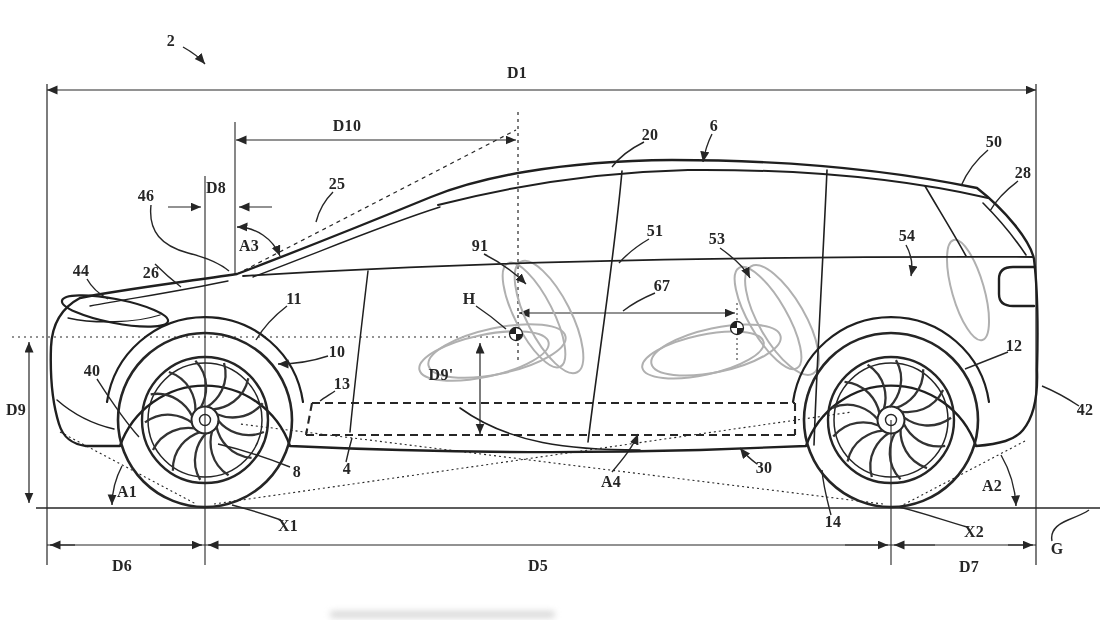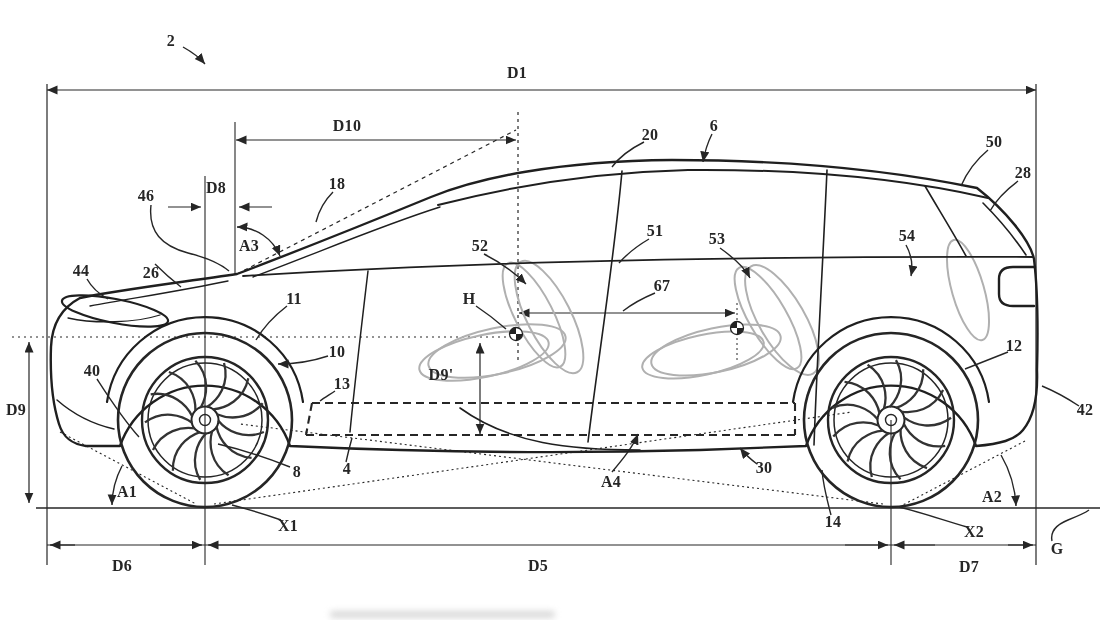--- a/index.html
+++ b/index.html
@@ -188,49 +188,49 @@
       <path d="M1052,541 C1050,531 1058,524 1068,520 C1078,516 1085,513 1089,510"></path>
     </g>
   </svg>
 
   <span class="lb" style="left:171px;top:41px">2</span>
   <span class="lb" style="left:517px;top:73px">D1</span>
   <span class="lb" style="left:347px;top:126px">D10</span>
   <span class="lb" style="left:216px;top:188px">D8</span>
   <span class="lb" style="left:146px;top:196px">46</span>
   <span class="lb" style="left:249px;top:246px">A3</span>
-  <span class="lb" style="left:337px;top:184px">18</span>
+  <span class="lb" style="left:337px;top:184px">25</span>
   <span class="lb" style="left:650px;top:135px">20</span>
   <span class="lb" style="left:714px;top:126px">6</span>
   <span class="lb" style="left:994px;top:142px">50</span>
   <span class="lb" style="left:1023px;top:173px">28</span>
   <span class="lb" style="left:81px;top:271px">44</span>
   <span class="lb" style="left:151px;top:273px">26</span>
   <span class="lb" style="left:294px;top:299px">11</span>
   <span class="lb" style="left:655px;top:231px">51</span>
   <span class="lb" style="left:717px;top:239px">53</span>
   <span class="lb" style="left:907px;top:236px">54</span>
-  <span class="lb" style="left:480px;top:246px">52</span>
+  <span class="lb" style="left:480px;top:246px">91</span>
   <span class="lb" style="left:662px;top:286px">67</span>
   <span class="lb" style="left:469px;top:299px">H</span>
   <span class="lb" style="left:16px;top:410px">D9</span>
   <span class="lb" style="left:441px;top:375px">D9'</span>
   <span class="lb" style="left:92px;top:371px">40</span>
   <span class="lb" style="left:337px;top:352px">10</span>
   <span class="lb" style="left:342px;top:384px">13</span>
   <span class="lb" style="left:127px;top:492px">A1</span>
   <span class="lb" style="left:297px;top:472px">8</span>
   <span class="lb" style="left:288px;top:526px">X1</span>
   <span class="lb" style="left:347px;top:469px">4</span>
   <span class="lb" style="left:611px;top:482px">A4</span>
   <span class="lb" style="left:764px;top:468px">30</span>
   <span class="lb" style="left:833px;top:522px">14</span>
   <span class="lb" style="left:1014px;top:346px">12</span>
   <span class="lb" style="left:1085px;top:410px">42</span>
-  <span class="lb" style="left:992px;top:497px">A2</span>
+  <span class="lb" style="left:992px;top:486px">A2</span>
   <span class="lb" style="left:974px;top:532px">X2</span>
   <span class="lb" style="left:122px;top:566px">D6</span>
   <span class="lb" style="left:538px;top:566px">D5</span>
   <span class="lb" style="left:969px;top:567px">D7</span>
   <span class="lb" style="left:1057px;top:549px">G</span>
 
   <div class="artifact" style="left:330px;top:611px;width:225px;height:7px"></div>
 </div>
 
 </body></html>

